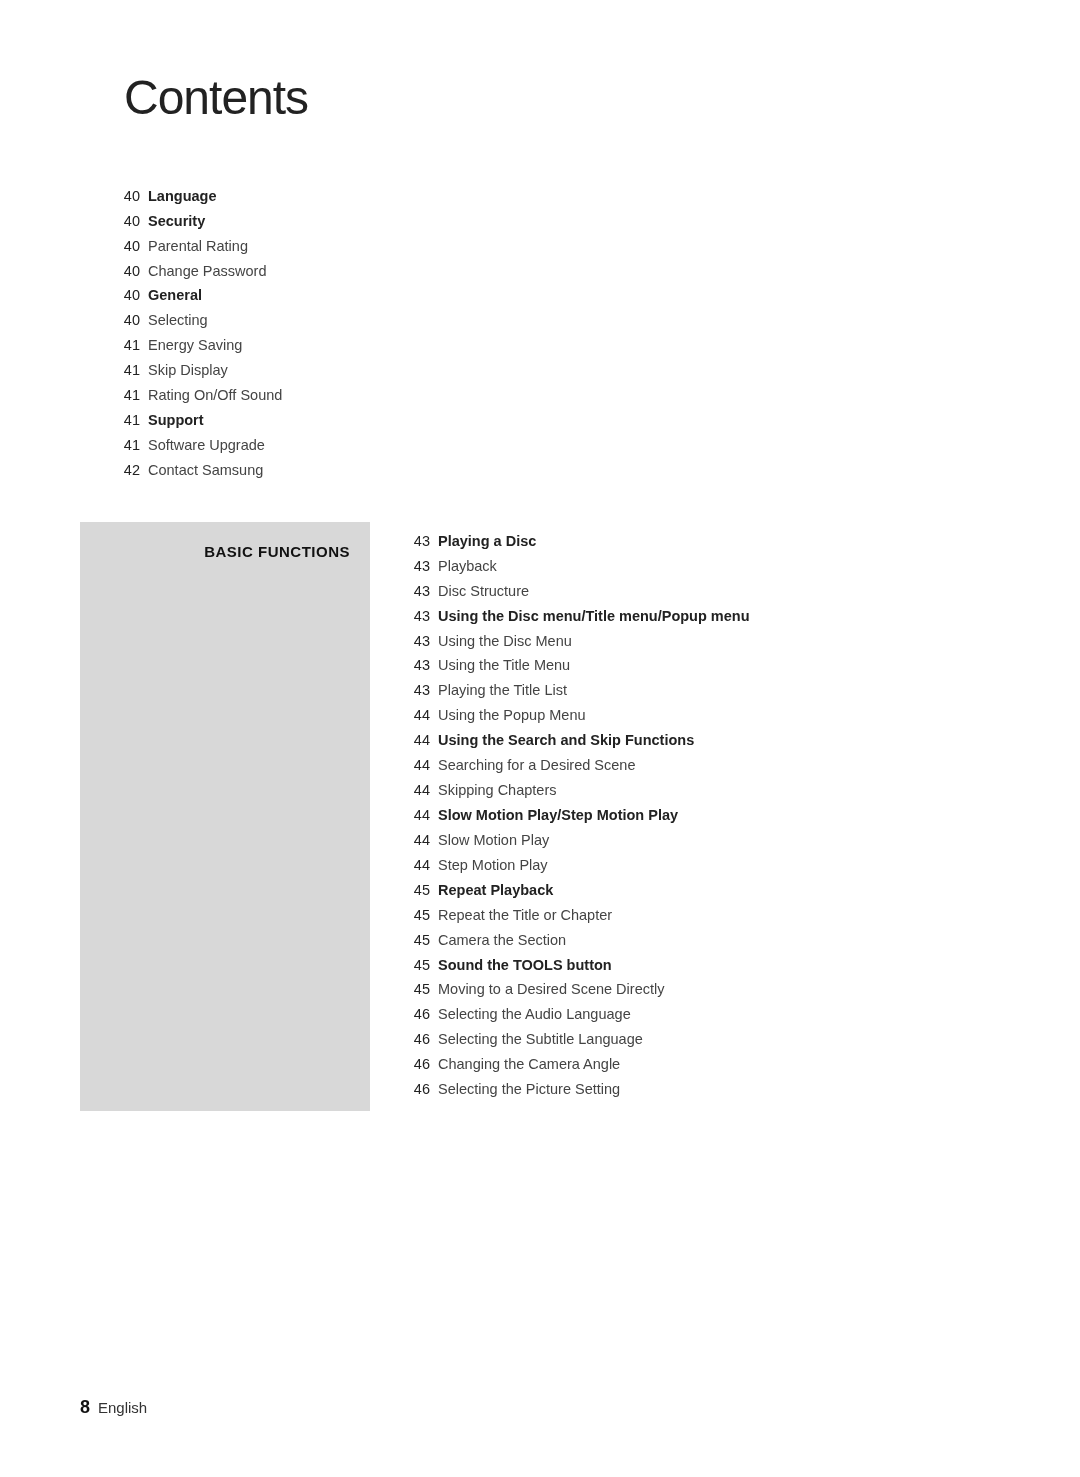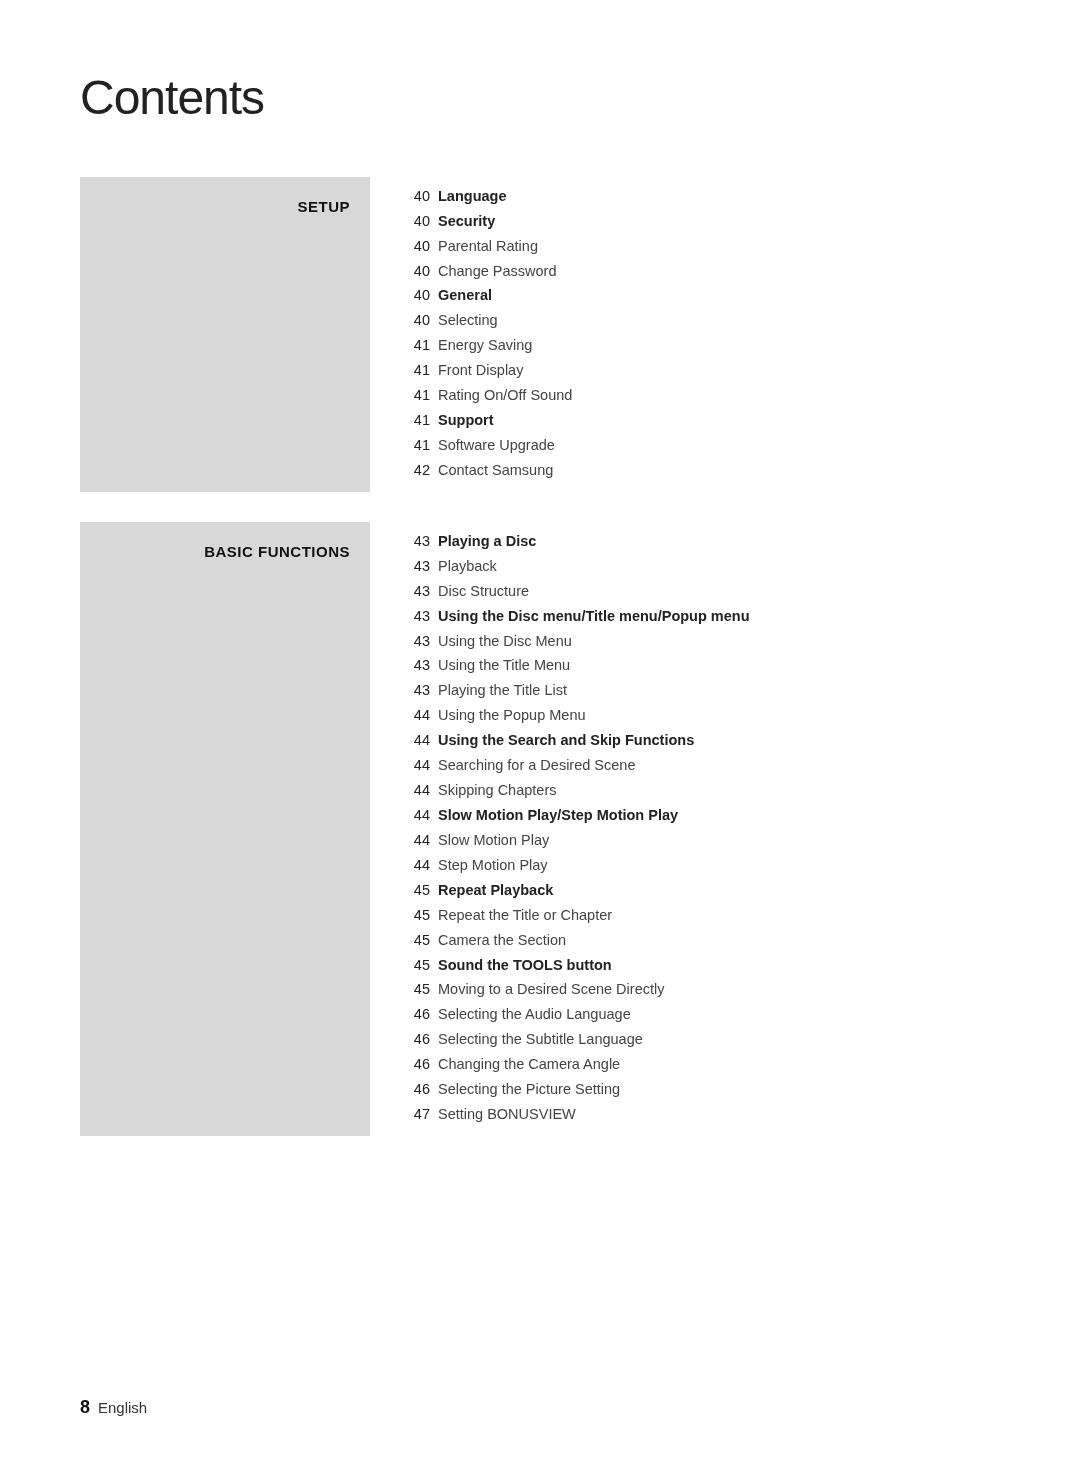--- a/index.html
+++ b/index.html
@@ -18,20 +18,21 @@
       font-size: 15px;
       line-height: 1.6;
     }
 
     h1.page-title {
       font-size: 48px;
       font-weight: 300;
       margin-bottom: 40px;
       color: #222;
       letter-spacing: -1px;
+      margin-left: 44px;
     }
 
     .section-block {
       display: flex;
       flex-direction: row;
       margin-bottom: 30px;
     }
 
     .section-label-col {
       width: 290px;
@@ -109,23 +110,20 @@
       color: #333;
     }
   </style>
 </head>
 <body>
 
 <h1 class="page-title">Contents</h1>
 
 <div id="sections-container">
     <div class="section-block">
-      <div class="section-label-col">
-        <span>SETUP</span>
-      </div>
       <div class="section-content-col">
         <div class="toc-row">
           <span class="toc-num">40</span>
           <span class="toc-text bold">Language</span>
         </div>
         <div class="toc-row">
           <span class="toc-num">40</span>
           <span class="toc-text bold">Security</span>
         </div>
         <div class="toc-row">
@@ -143,21 +141,21 @@
         <div class="toc-row">
           <span class="toc-num">40</span>
           <span class="toc-text indent">Selecting</span>
         </div>
         <div class="toc-row">
           <span class="toc-num">41</span>
           <span class="toc-text indent">Energy Saving</span>
         </div>
         <div class="toc-row">
           <span class="toc-num">41</span>
-          <span class="toc-text indent">Front Display</span>
+          <span class="toc-text indent">Skip Display</span>
         </div>
         <div class="toc-row">
           <span class="toc-num">41</span>
           <span class="toc-text indent">Rating On/Off Sound</span>
         </div>
         <div class="toc-row">
           <span class="toc-num">41</span>
           <span class="toc-text bold">Support</span>
         </div>
         <div class="toc-row">
@@ -260,24 +258,20 @@
           <span class="toc-text indent">Selecting the Subtitle Language</span>
         </div>
         <div class="toc-row">
           <span class="toc-num">46</span>
           <span class="toc-text indent">Changing the Camera Angle</span>
         </div>
         <div class="toc-row">
           <span class="toc-num">46</span>
           <span class="toc-text indent">Selecting the Picture Setting</span>
         </div>
-        <div class="toc-row">
-          <span class="toc-num">47</span>
-          <span class="toc-text indent">Setting BONUSVIEW</span>
-        </div>
       </div>
     </div>
   </div>
 
 <div class="footer-bar">
   <span class="footer-num">8</span>
   <span class="footer-lang">English</span>
 </div>
 
 </body></html>

